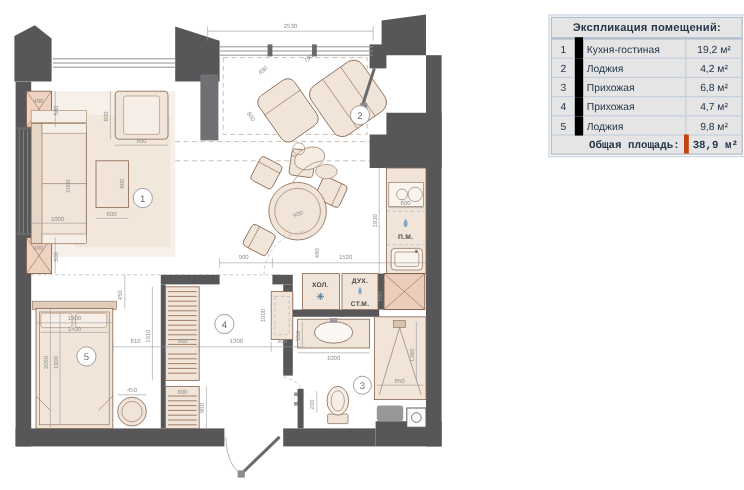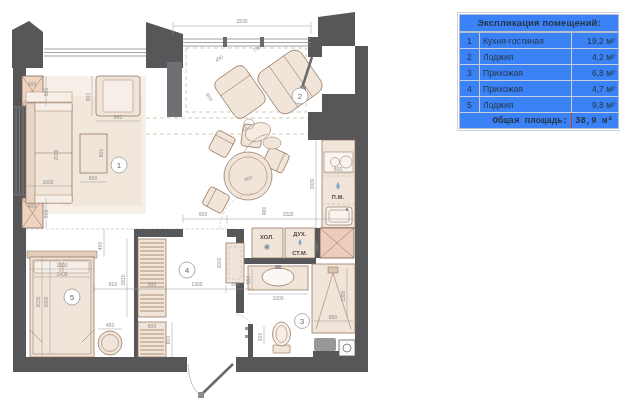--- a/index.html
+++ b/index.html
@@ -14,32 +14,32 @@
   .wall2{fill:#6f7073;}
   .furn{fill:#f1e4d8;stroke:#8a6a55;stroke-width:.7;}
   .furn2{fill:#f7efe7;stroke:#a28468;stroke-width:.5;}
   .pier{fill:#eed3c0;stroke:#7a5c49;stroke-width:.7;}
   .dimline{stroke:#9a9a9a;stroke-width:.5;}
   .dash{stroke:#c3b3a2;stroke-width:.7;stroke-dasharray:4 3;fill:none;}
   .dash2{stroke:#b9b9b9;stroke-width:.6;stroke-dasharray:3 2;fill:none;}
   .thin{stroke:#8a6a55;stroke-width:.5;fill:none;}
   .circ{fill:#fff;stroke:#9a9a9a;stroke-width:.8;}
   
-  #legend{position:absolute;left:459px;top:14px;width:158px;background:#3b82f6;
+  #legend{position:absolute;left:459px;top:14px;width:158px;background:#e5e5e5;
           border:1px solid #b2bfce;box-shadow:0 0 0 1px #fff,0 0 0 2px #c9d3de;}
   #legend table{border-collapse:collapse;width:100%;font-size:8.6px;color:#253649;}
   #legend th{font-size:9.3px;font-weight:bold;padding:3px 2px;border-bottom:2px solid #b2bfce;
              text-align:center;letter-spacing:.2px;}
   #legend td{border:1px solid #c4cfdb;padding:2px 3px;height:11px;}
   #legend td.n{width:13px;text-align:center;border-left:none;}
-  #legend td.a{width:40px;text-align:right;border-right:none;}
-  #legend td.nm{border-left:1px solid #000000;}
+  #legend td.a{width:40px;text-align:center;border-right:none;}
+  #legend td.nm{border-left:7px solid #000000;}
   #legend tr.total td{border:none;border-top:1px solid #b2bfce;font-weight:bold;font-family:Liberation Mono, monospace;}
   #legend tr.total td.tl{text-align:right;font-size:9px;}
-  #legend tr.total td.tv{text-align:left;font-size:9px;border-left:1px solid #c2410c;}
+  #legend tr.total td.tv{text-align:right;font-size:9px;border-left:4px solid #c2410c;}
 </style>
 </head>
 <body>
 
 <div id="stage">
 
 <div id="planbox">
 <svg width="455" height="408" viewBox="0 0 455 408" xmlns="http://www.w3.org/2000/svg">
 
   <rect x="24" y="76" width="122" height="138" fill="#f7f0e9"></rect>

